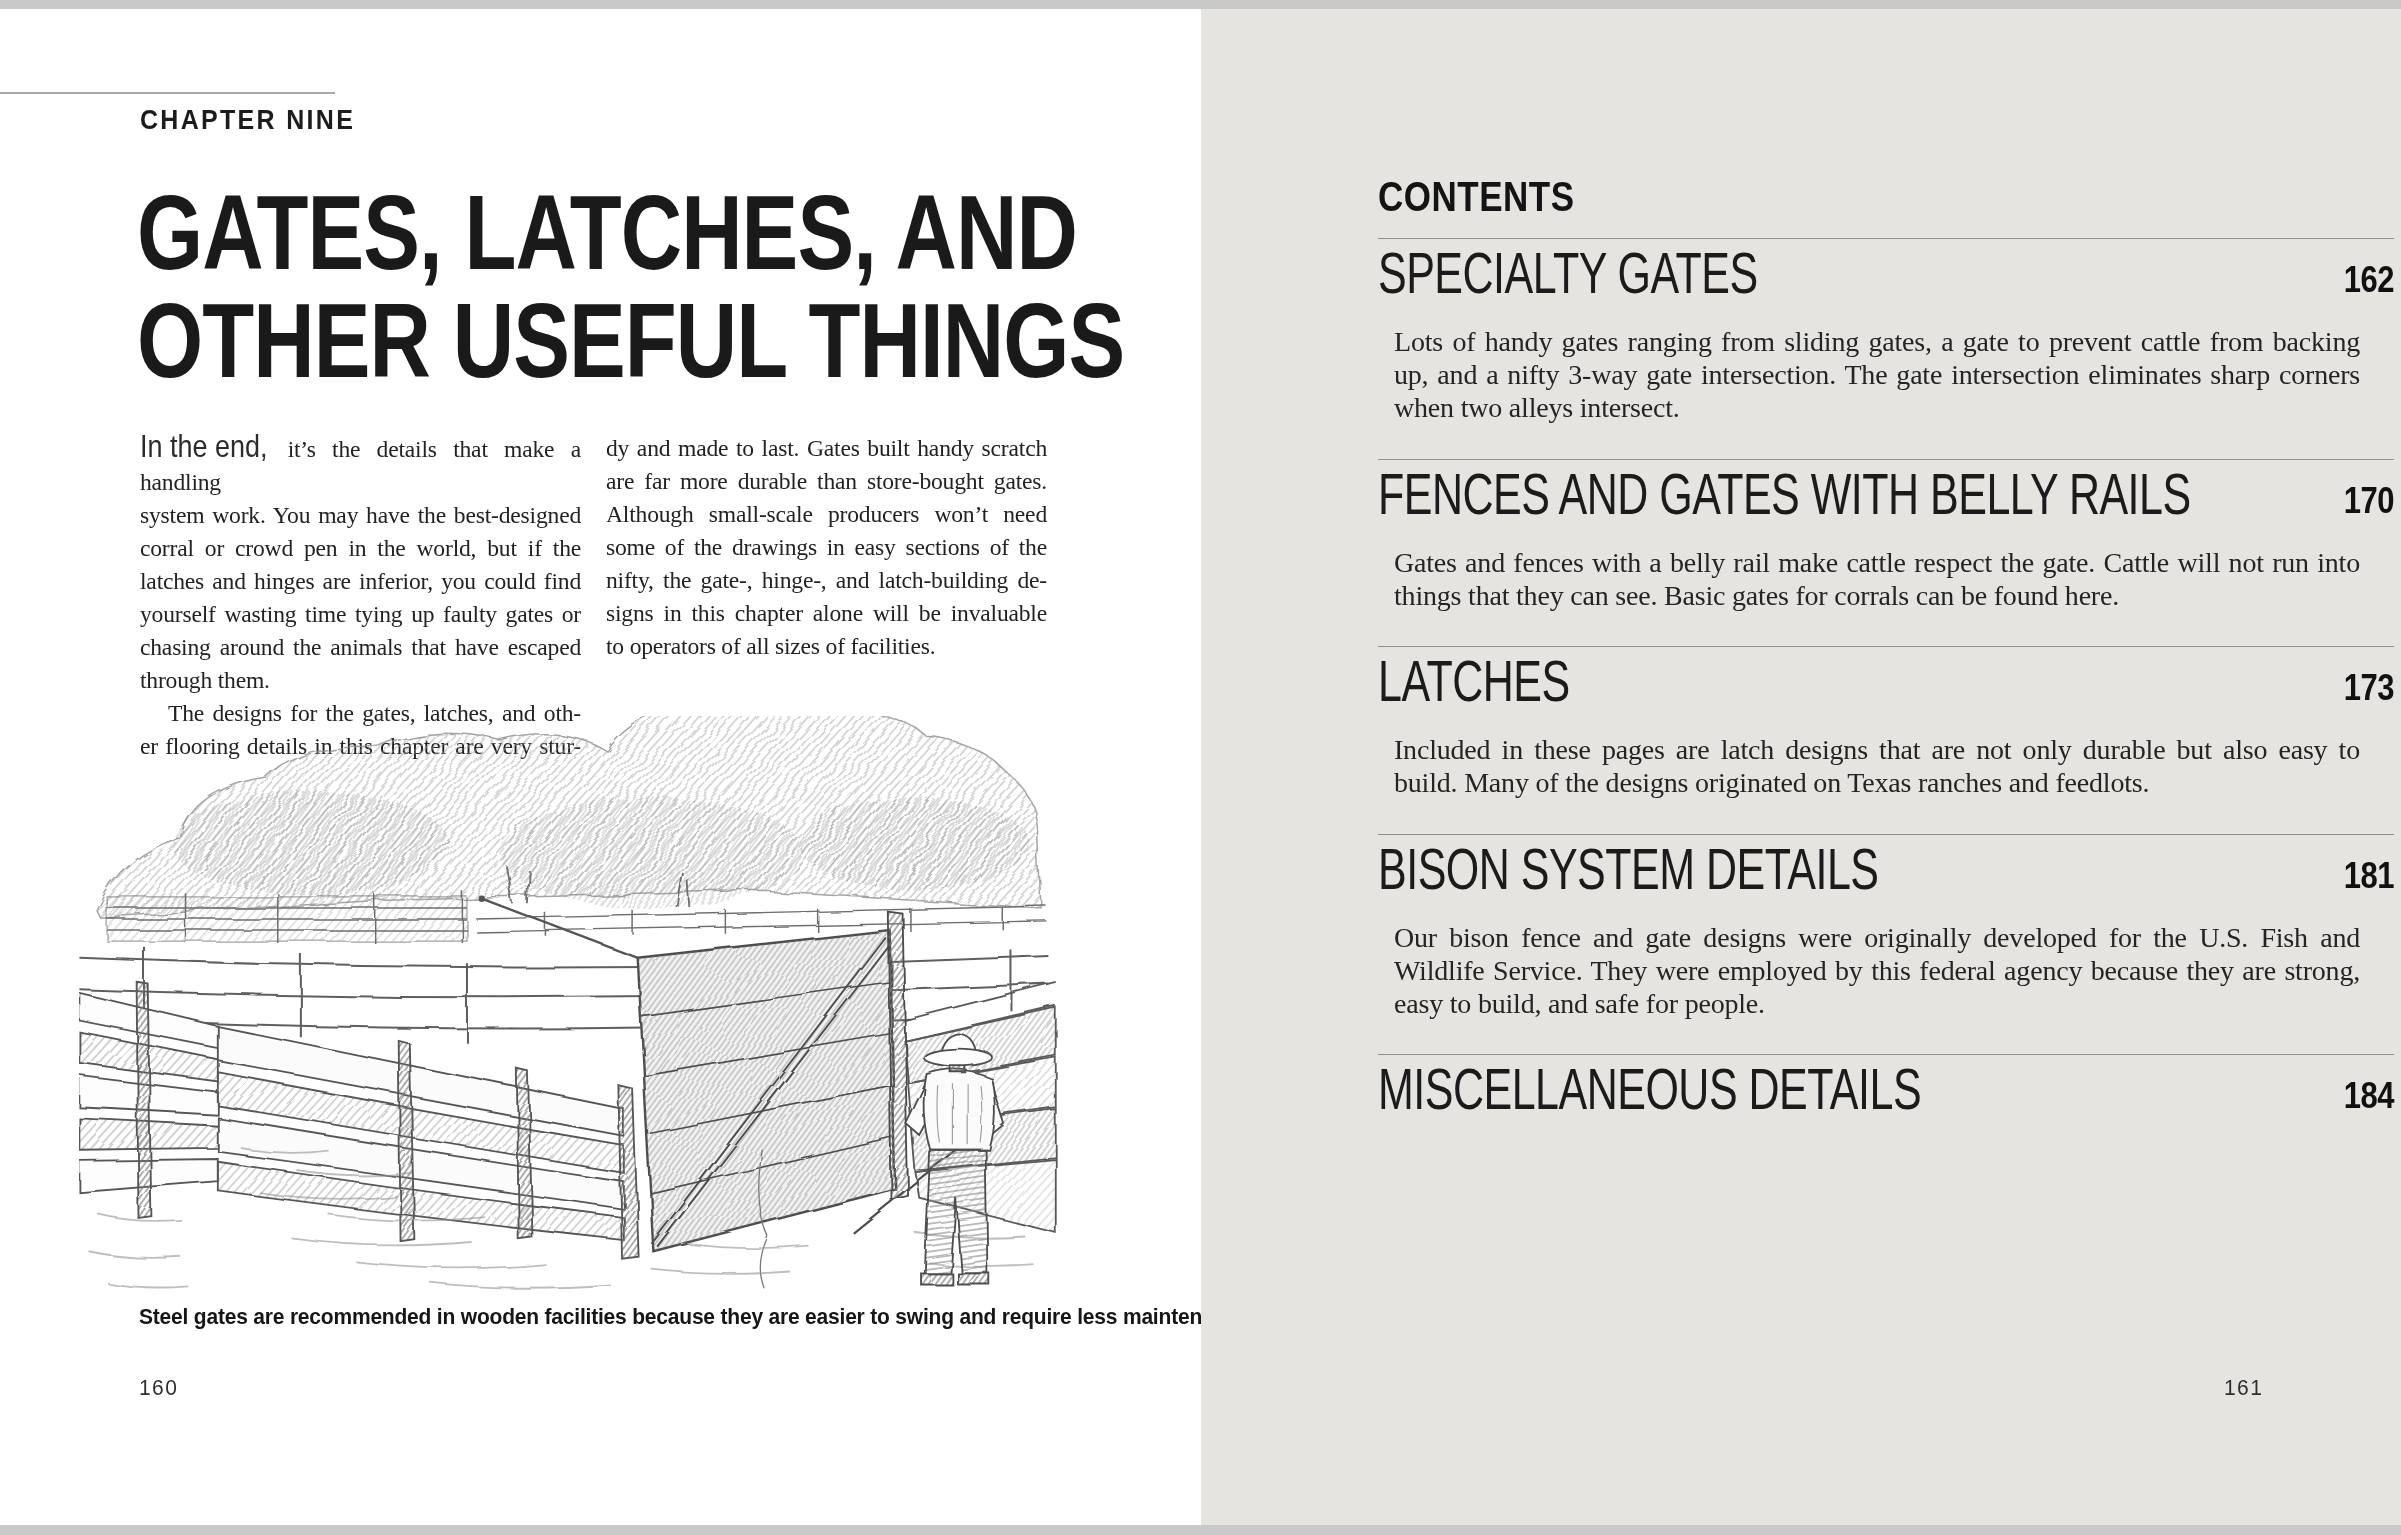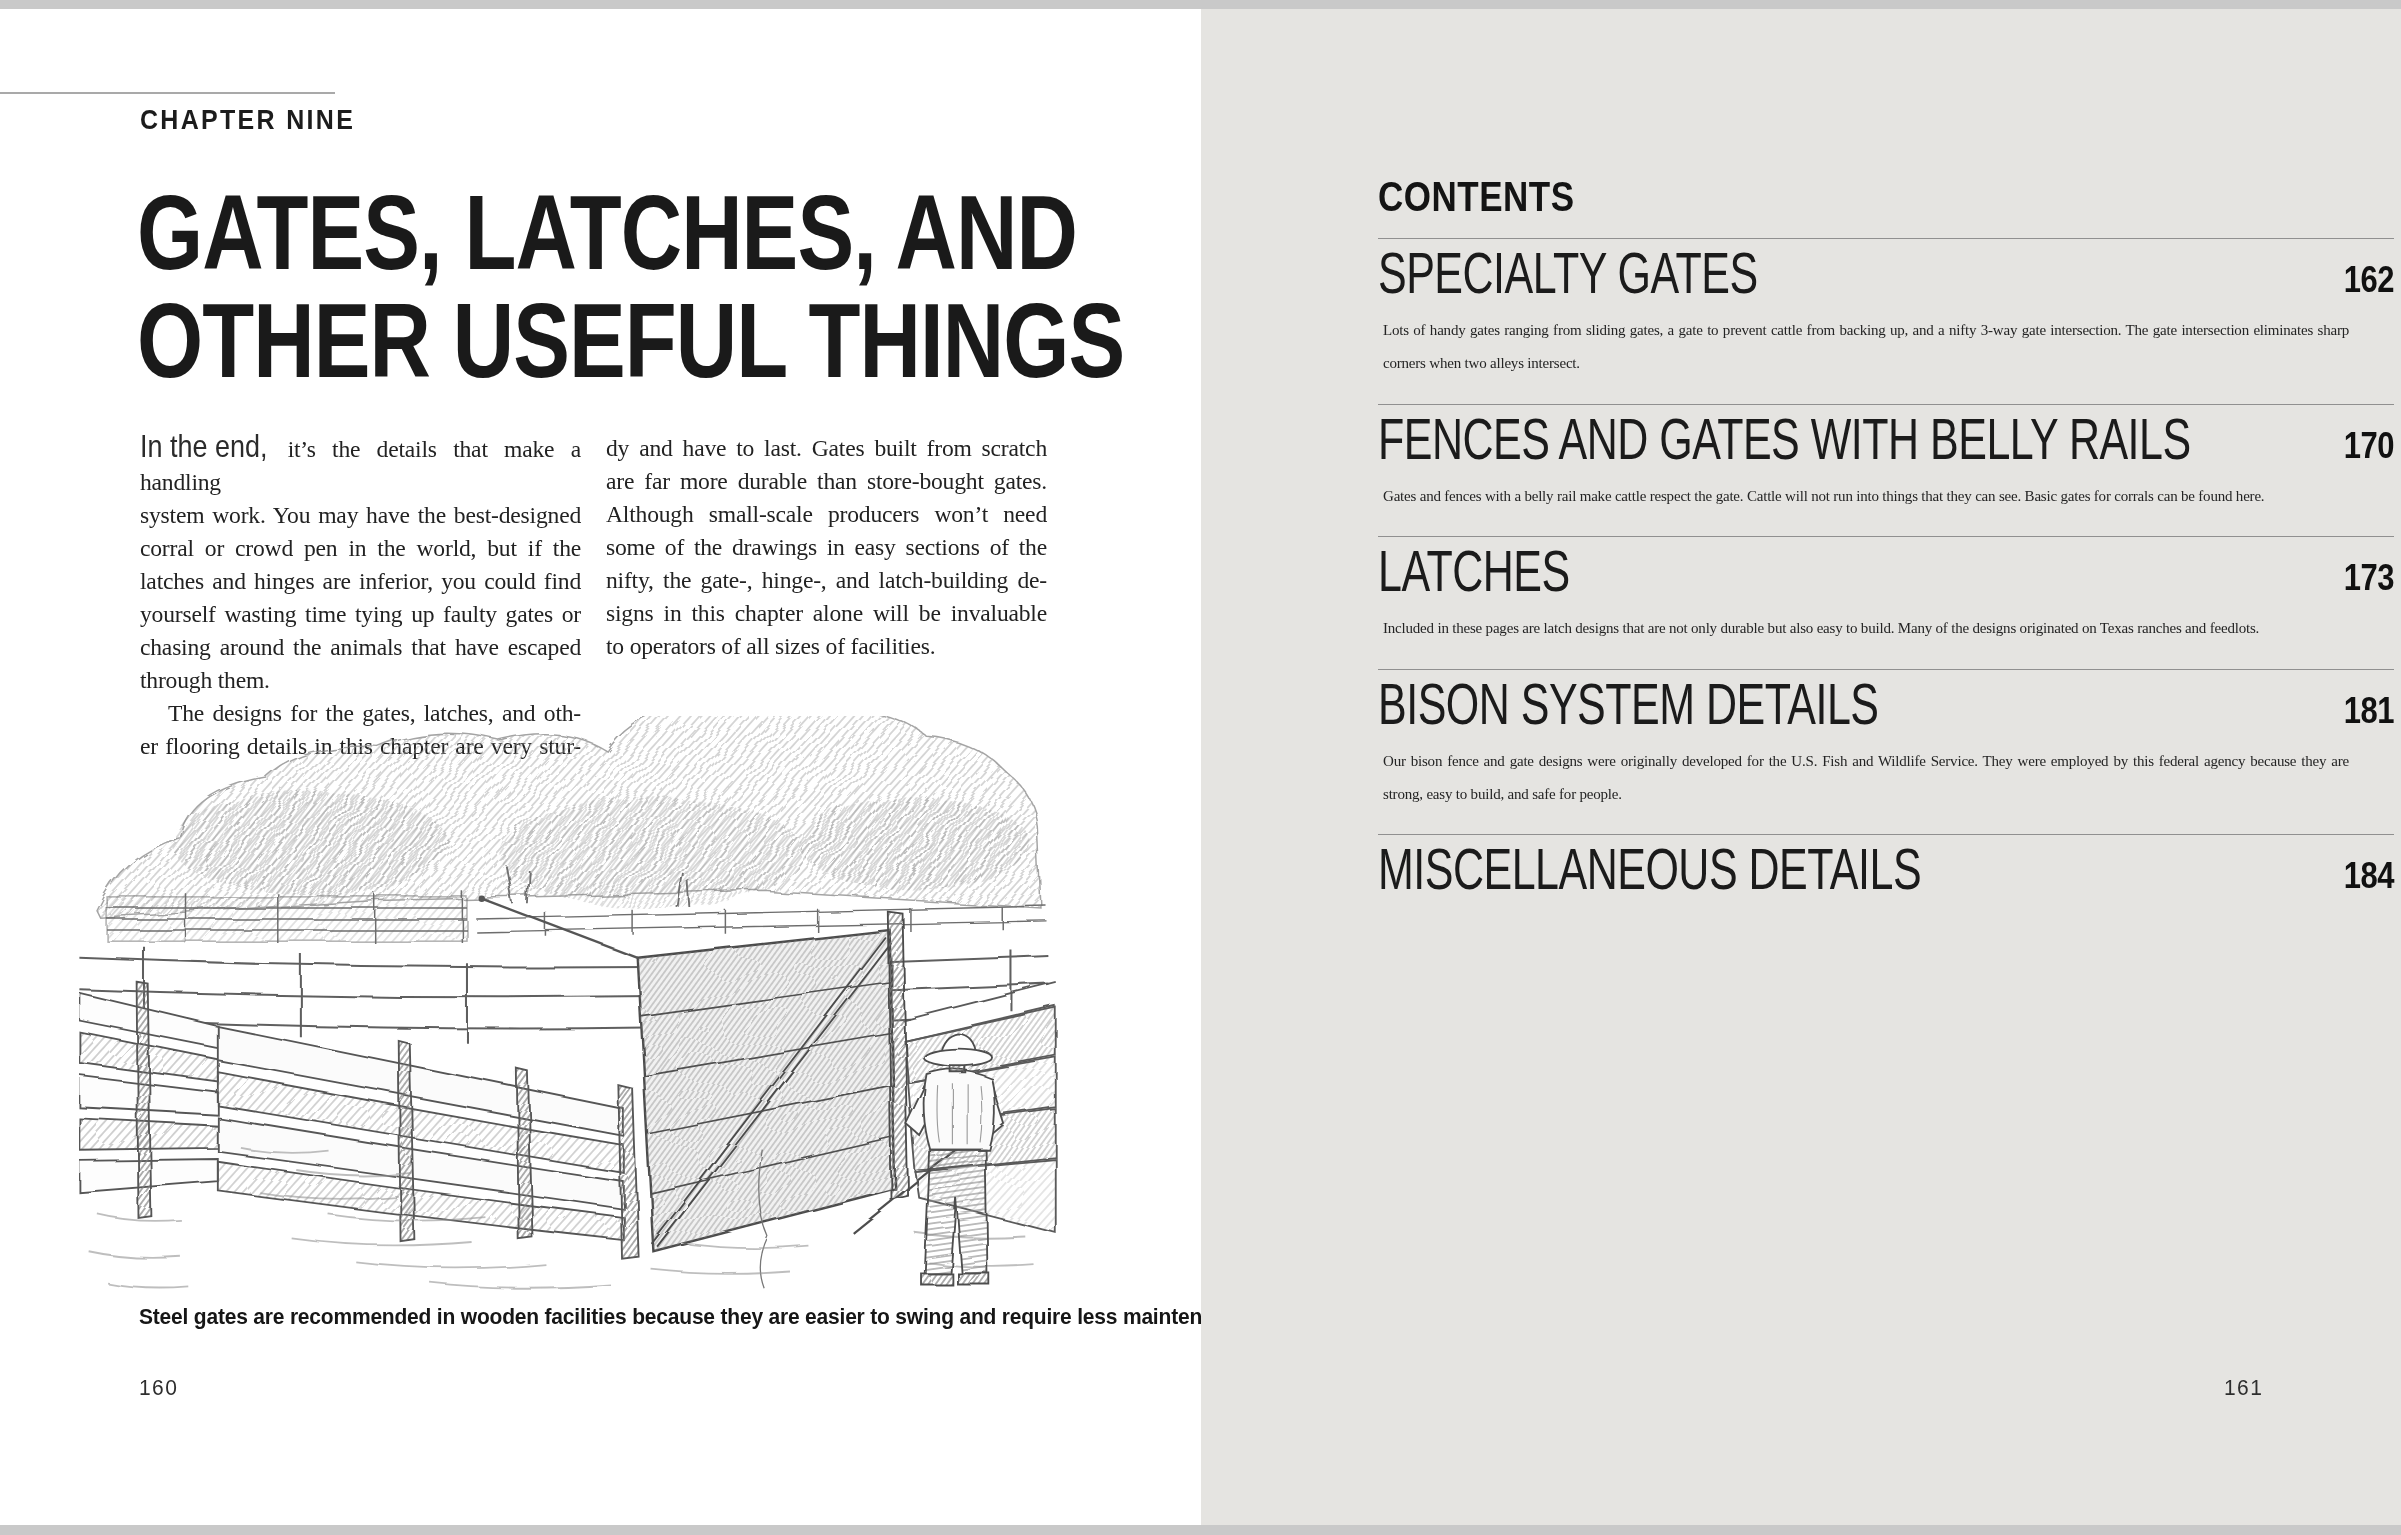--- a/index.html
+++ b/index.html
@@ -62,22 +62,22 @@
   .toc-head{display:flex;align-items:baseline;gap:54px;line-height:54px;margin:0 0 3.7px;justify-content:space-between;}
   .toc-title{
     font-size:43px;font-weight:400;letter-spacing:-0.5px;color:#1b1b1b;
     display:inline-block;transform:scaleY(1.32);transform-origin:0 72%;white-space:nowrap;
   }
   .toc-page{
     font-size:31px;font-weight:700;letter-spacing:-0.5px;color:#111;
     display:inline-block;transform:scaleY(1.22);transform-origin:0 72%;
   }
   .toc-desc{
-    margin:5px;max-width:966px;
-    font-family:"Liberation Serif",serif;font-size:15px;line-height:33px;
+    margin:16px;max-width:966px;
+    font-family:"Liberation Serif",serif;font-size:28px;line-height:33px;
     letter-spacing:-0.2px;color:#242424;text-align:justify;
   }
 </style>
 </head>
 <body>
 
 <div class="spread">
 
   <div class="page left">
     <div class="chapter-rule"></div>
@@ -94,21 +94,21 @@
       <div class="bodyline just">corral or crowd pen in the world, but if the</div>
       <div class="bodyline just">latches and hinges are inferior, you could find</div>
       <div class="bodyline just">yourself wasting time tying up faulty gates or</div>
       <div class="bodyline just">chasing around the animals that have escaped</div>
       <div class="bodyline">through them.</div>
       <div class="bodyline just indent">The designs for the gates, latches, and oth-</div>
       <div class="bodyline just">er flooring details in this chapter are very stur-</div>
     </div>
 
     <div class="col c2">
-      <div class="bodyline just">dy and have to last. Gates built from scratch</div>
+      <div class="bodyline just">dy and made to last. Gates built handy scratch</div>
       <div class="bodyline just">are far more durable than store-bought gates.</div>
       <div class="bodyline just">Although small-scale producers won’t need</div>
       <div class="bodyline just">some of the drawings in easy sections of the</div>
       <div class="bodyline just">nifty, the gate-, hinge-, and latch-building de-</div>
       <div class="bodyline just">signs in this chapter alone will be invaluable</div>
       <div class="bodyline">to operators of all sizes of facilities.</div>
     </div>
 
     <svg class="illus" viewBox="0 0 1060 622" role="img" aria-label="Pencil sketch of a curved wooden corral alley with an open gate, a handler wearing a cowboy hat walking away, fences and trees in the background">
       <defs>

